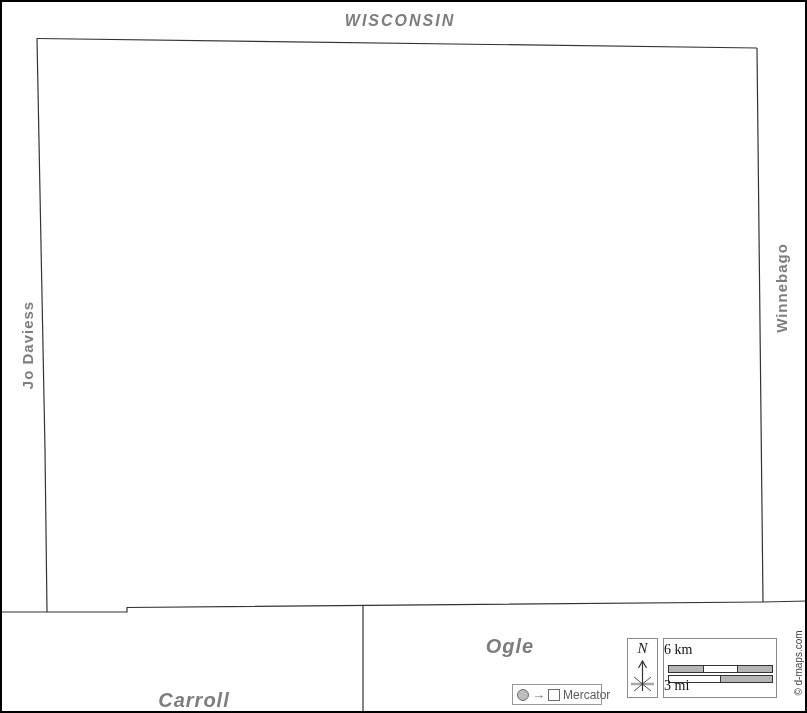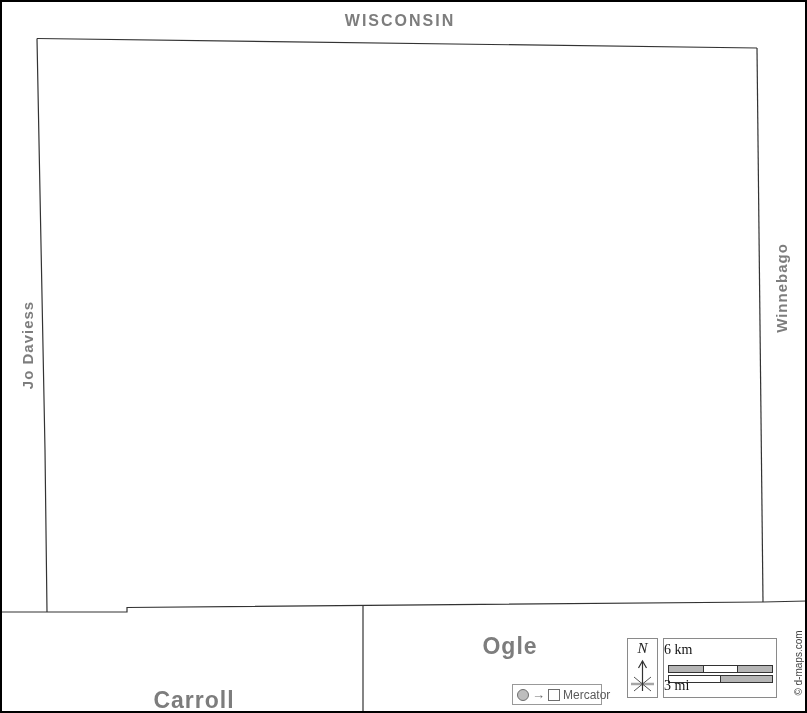--- a/index.html
+++ b/index.html
@@ -17,25 +17,25 @@
     z-index:50;
   }
   svg.maplines{position:absolute;left:0;top:0;z-index:1;}
   .lbl{
     position:absolute;
     color:#7d7d7d;
     font-weight:bold;
     white-space:nowrap;
     z-index:10;
   }
-  .lbl.center{transform:translate(-50%,-50%);}
+  .lbl.center{transform:translate(-50%,-50%);font-style:italic;}
   .lbl.rot{transform:translate(-50%,-50%) rotate(-90deg);}
   #lbl-wisconsin{font-size:16px;letter-spacing:2px;}
   #lbl-jodaviess,#lbl-winnebago{font-size:15px;letter-spacing:1px;}
-  #lbl-carroll,#lbl-ogle{font-size:23px;letter-spacing:1px;}
+  #lbl-carroll,#lbl-ogle{font-size:20px;letter-spacing:1px;}
   #credit{
     position:absolute;left:798px;top:663px;
     transform:translate(-50%,-50%) rotate(-90deg);
     font-size:10px;color:#3f3f3f;font-weight:normal;
     white-space:nowrap;z-index:10;
   }
   
   #north-box{
     position:absolute;left:627px;top:638px;width:31px;height:60px;
     border:1px solid #8a8a8a;background:#fff;box-sizing:border-box;z-index:10;

